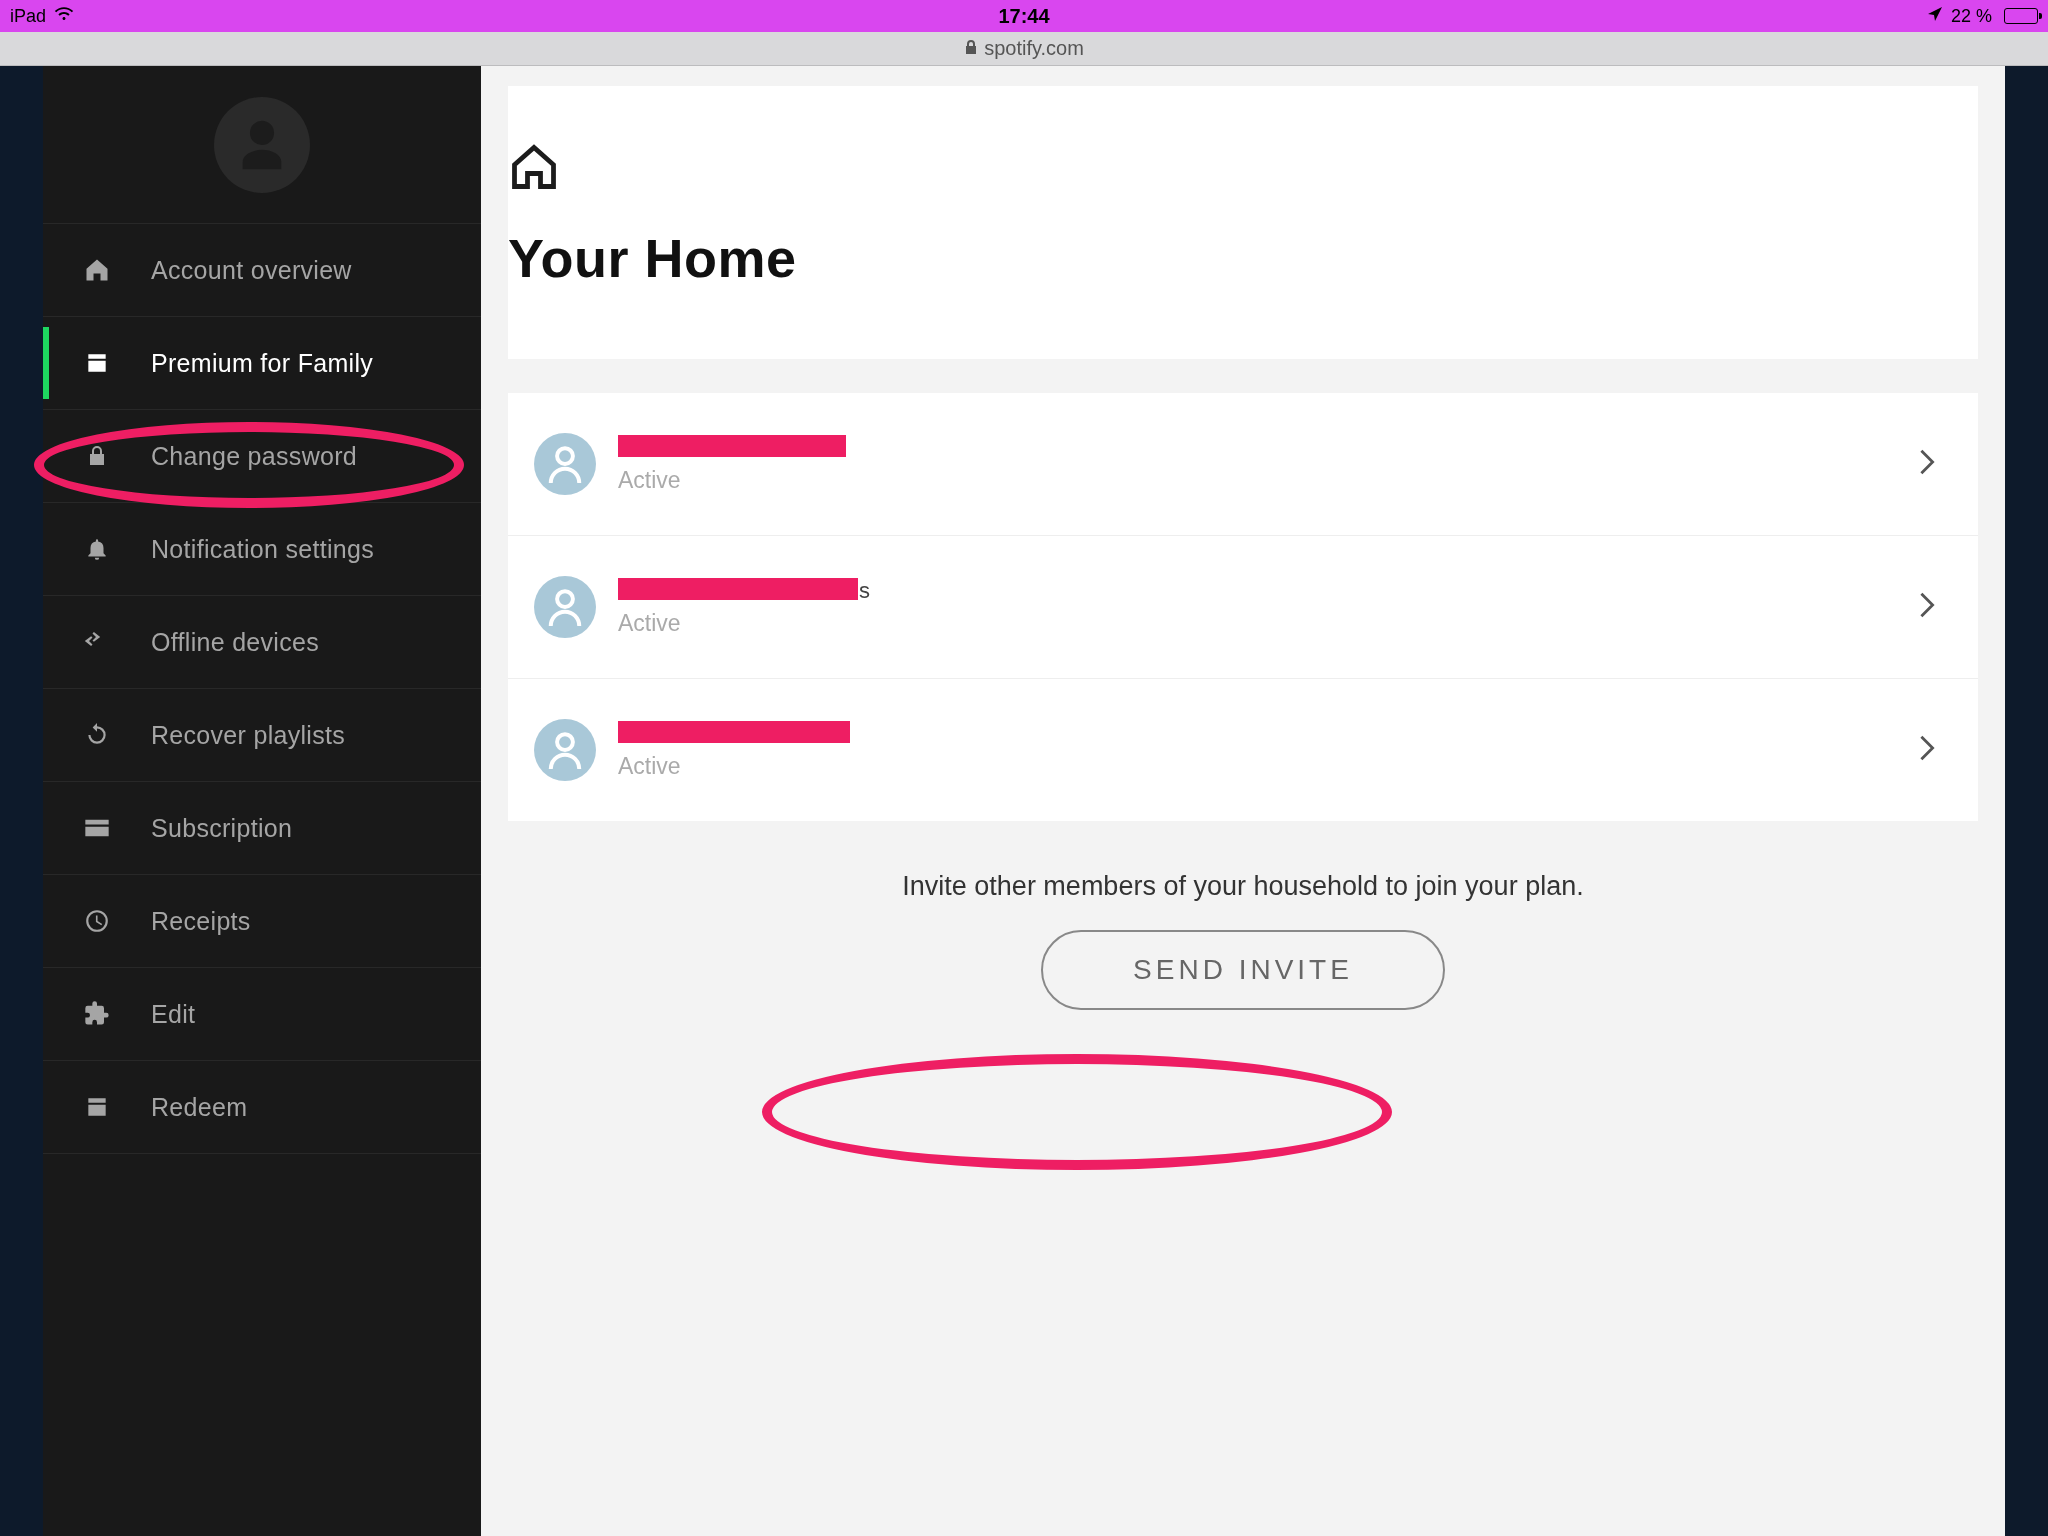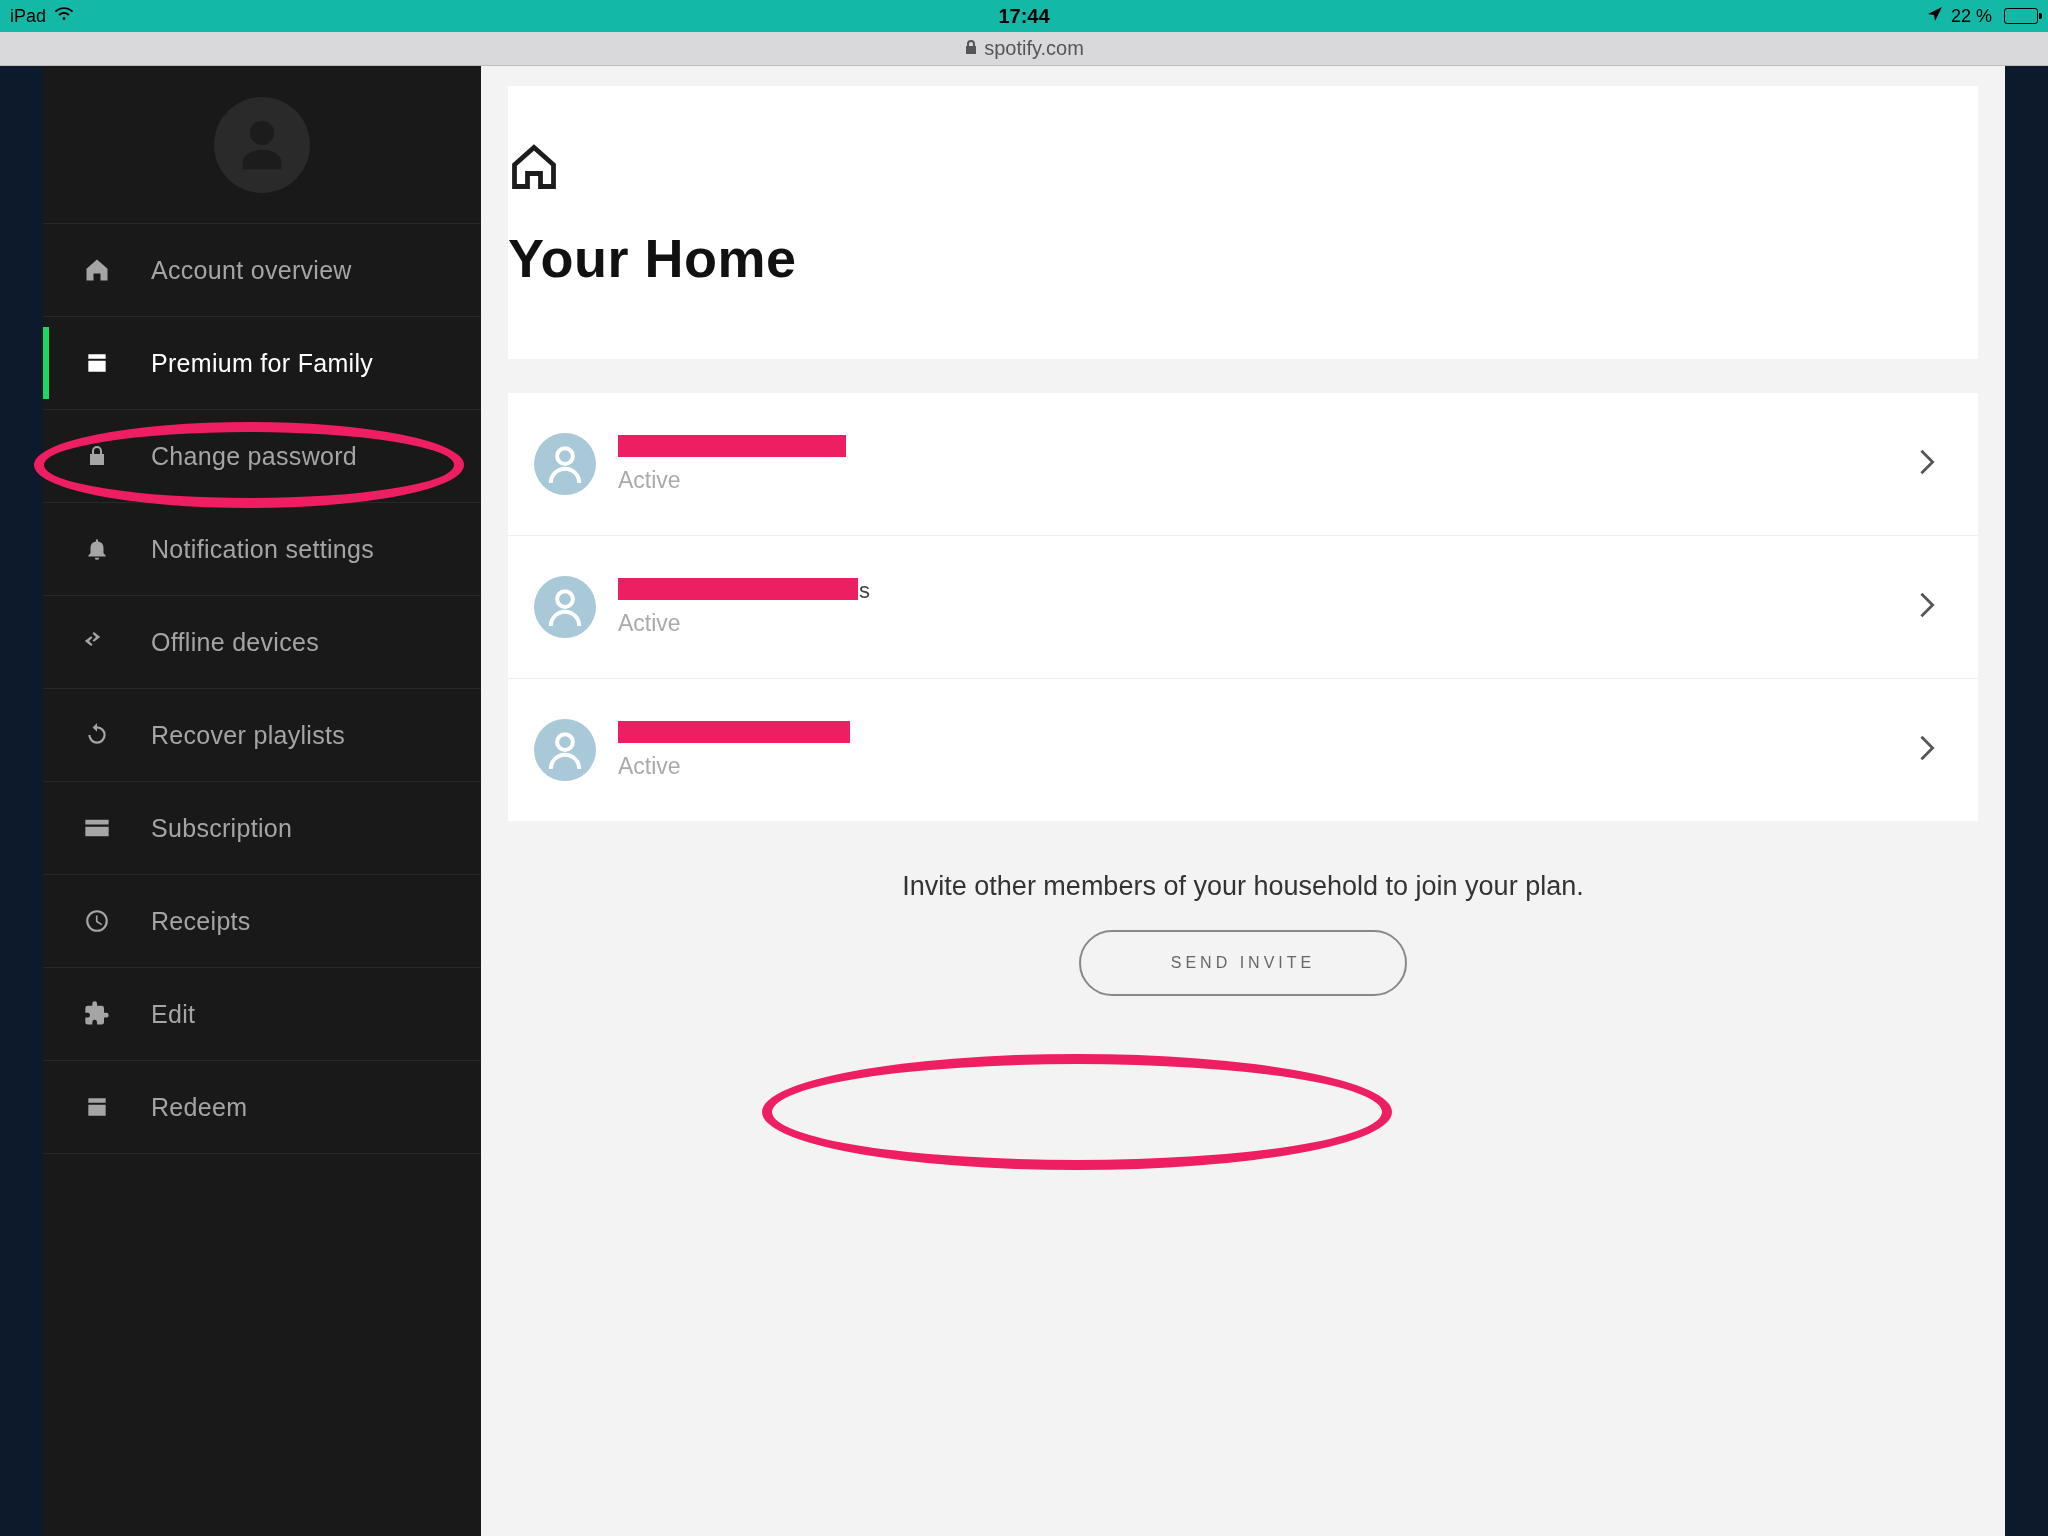--- a/index.html
+++ b/index.html
@@ -1,19 +1,19 @@
 <!DOCTYPE html>
 <html><head>
 <meta charset="utf-8">
 <style>
   * { box-sizing: border-box; margin: 0; padding: 0; }
   html, body { width: 2048px; height: 1536px; font-family: -apple-system, Helvetica, Arial, sans-serif; overflow: hidden; }
 
   
-  .status-bar { height: 32px; width: 100%; background: #14b8a6; display: flex; align-items: center; justify-content: space-between; padding: 8px 10px; font-size: 18px; color: #000; }
+  .status-bar { height: 32px; width: 100%; background: #d946ef; display: flex; align-items: center; justify-content: space-between; padding: 8px 10px; font-size: 18px; color: #000; }
   .status-left, .status-right { display: flex; align-items: center; gap: 8px; }
   .status-center { position: absolute; left: 50%; transform: translateX(-50%); font-weight: 600; font-size: 20px; }
   .wifi-icon, .loc-icon { display: inline-block; }
   .battery { display: inline-flex; align-items: center; }
   .battery-shell { width: 34px; height: 16px; border: 1.5px solid #000; border-radius: 3px; position: relative; margin-left: 4px; }
   .battery-shell::after { content: ""; position: absolute; right: -5px; top: 4px; width: 3px; height: 6px; background: #000; border-radius: 0 2px 2px 0; }
   .battery-fill { height: 100%; width: 22%; background: #000; }
 
   
   .url-bar { height: 34px; width: 100%; background: #d9d9db; display: flex; align-items: center; justify-content: center; font-size: 20px; color: #555; border-bottom: 1px solid #bcbcbe; }
@@ -58,21 +58,21 @@
   .member-name { height: 22px; background: #ee1e63; margin-bottom: 10px; }
   .row-0 .member-name { width: 228px; }
   .row-1 .member-name { width: 240px; position: relative; }
   .row-1 .trail { position: absolute; right: -12px; top: 0; color: #444; font-size: 22px; }
   .row-2 .member-name { width: 232px; }
   .member-status { color: #aaa; font-size: 23px; }
   .chevron svg { stroke: #555; fill: none; stroke-width: 2; }
 
   .invite-block { text-align: center; margin-top: 50px; }
   .invite-text { font-size: 27px; color: #333; margin-bottom: 28px; }
-  .invite-btn { display: inline-block; border: 2px solid #888; border-radius: 40px; padding: 22px 90px; font-size: 16px; letter-spacing: 4px; color: #666; background: transparent; cursor: pointer; font-weight: 500; }
+  .invite-btn { display: inline-block; border: 2px solid #888; border-radius: 40px; padding: 22px 90px; font-size: 28px; letter-spacing: 4px; color: #666; background: transparent; cursor: pointer; font-weight: 500; }
 
   
   .ellipse-2 { position: absolute; left: 762px; top: 1054px; width: 630px; height: 116px; border: 10px solid #ee1e63; border-radius: 50%; pointer-events: none; z-index: 50; }
 
   .root { position: relative; width: 100%; height: 100%; }
 </style>
 </head>
 <body>
 
 <div class="root">

